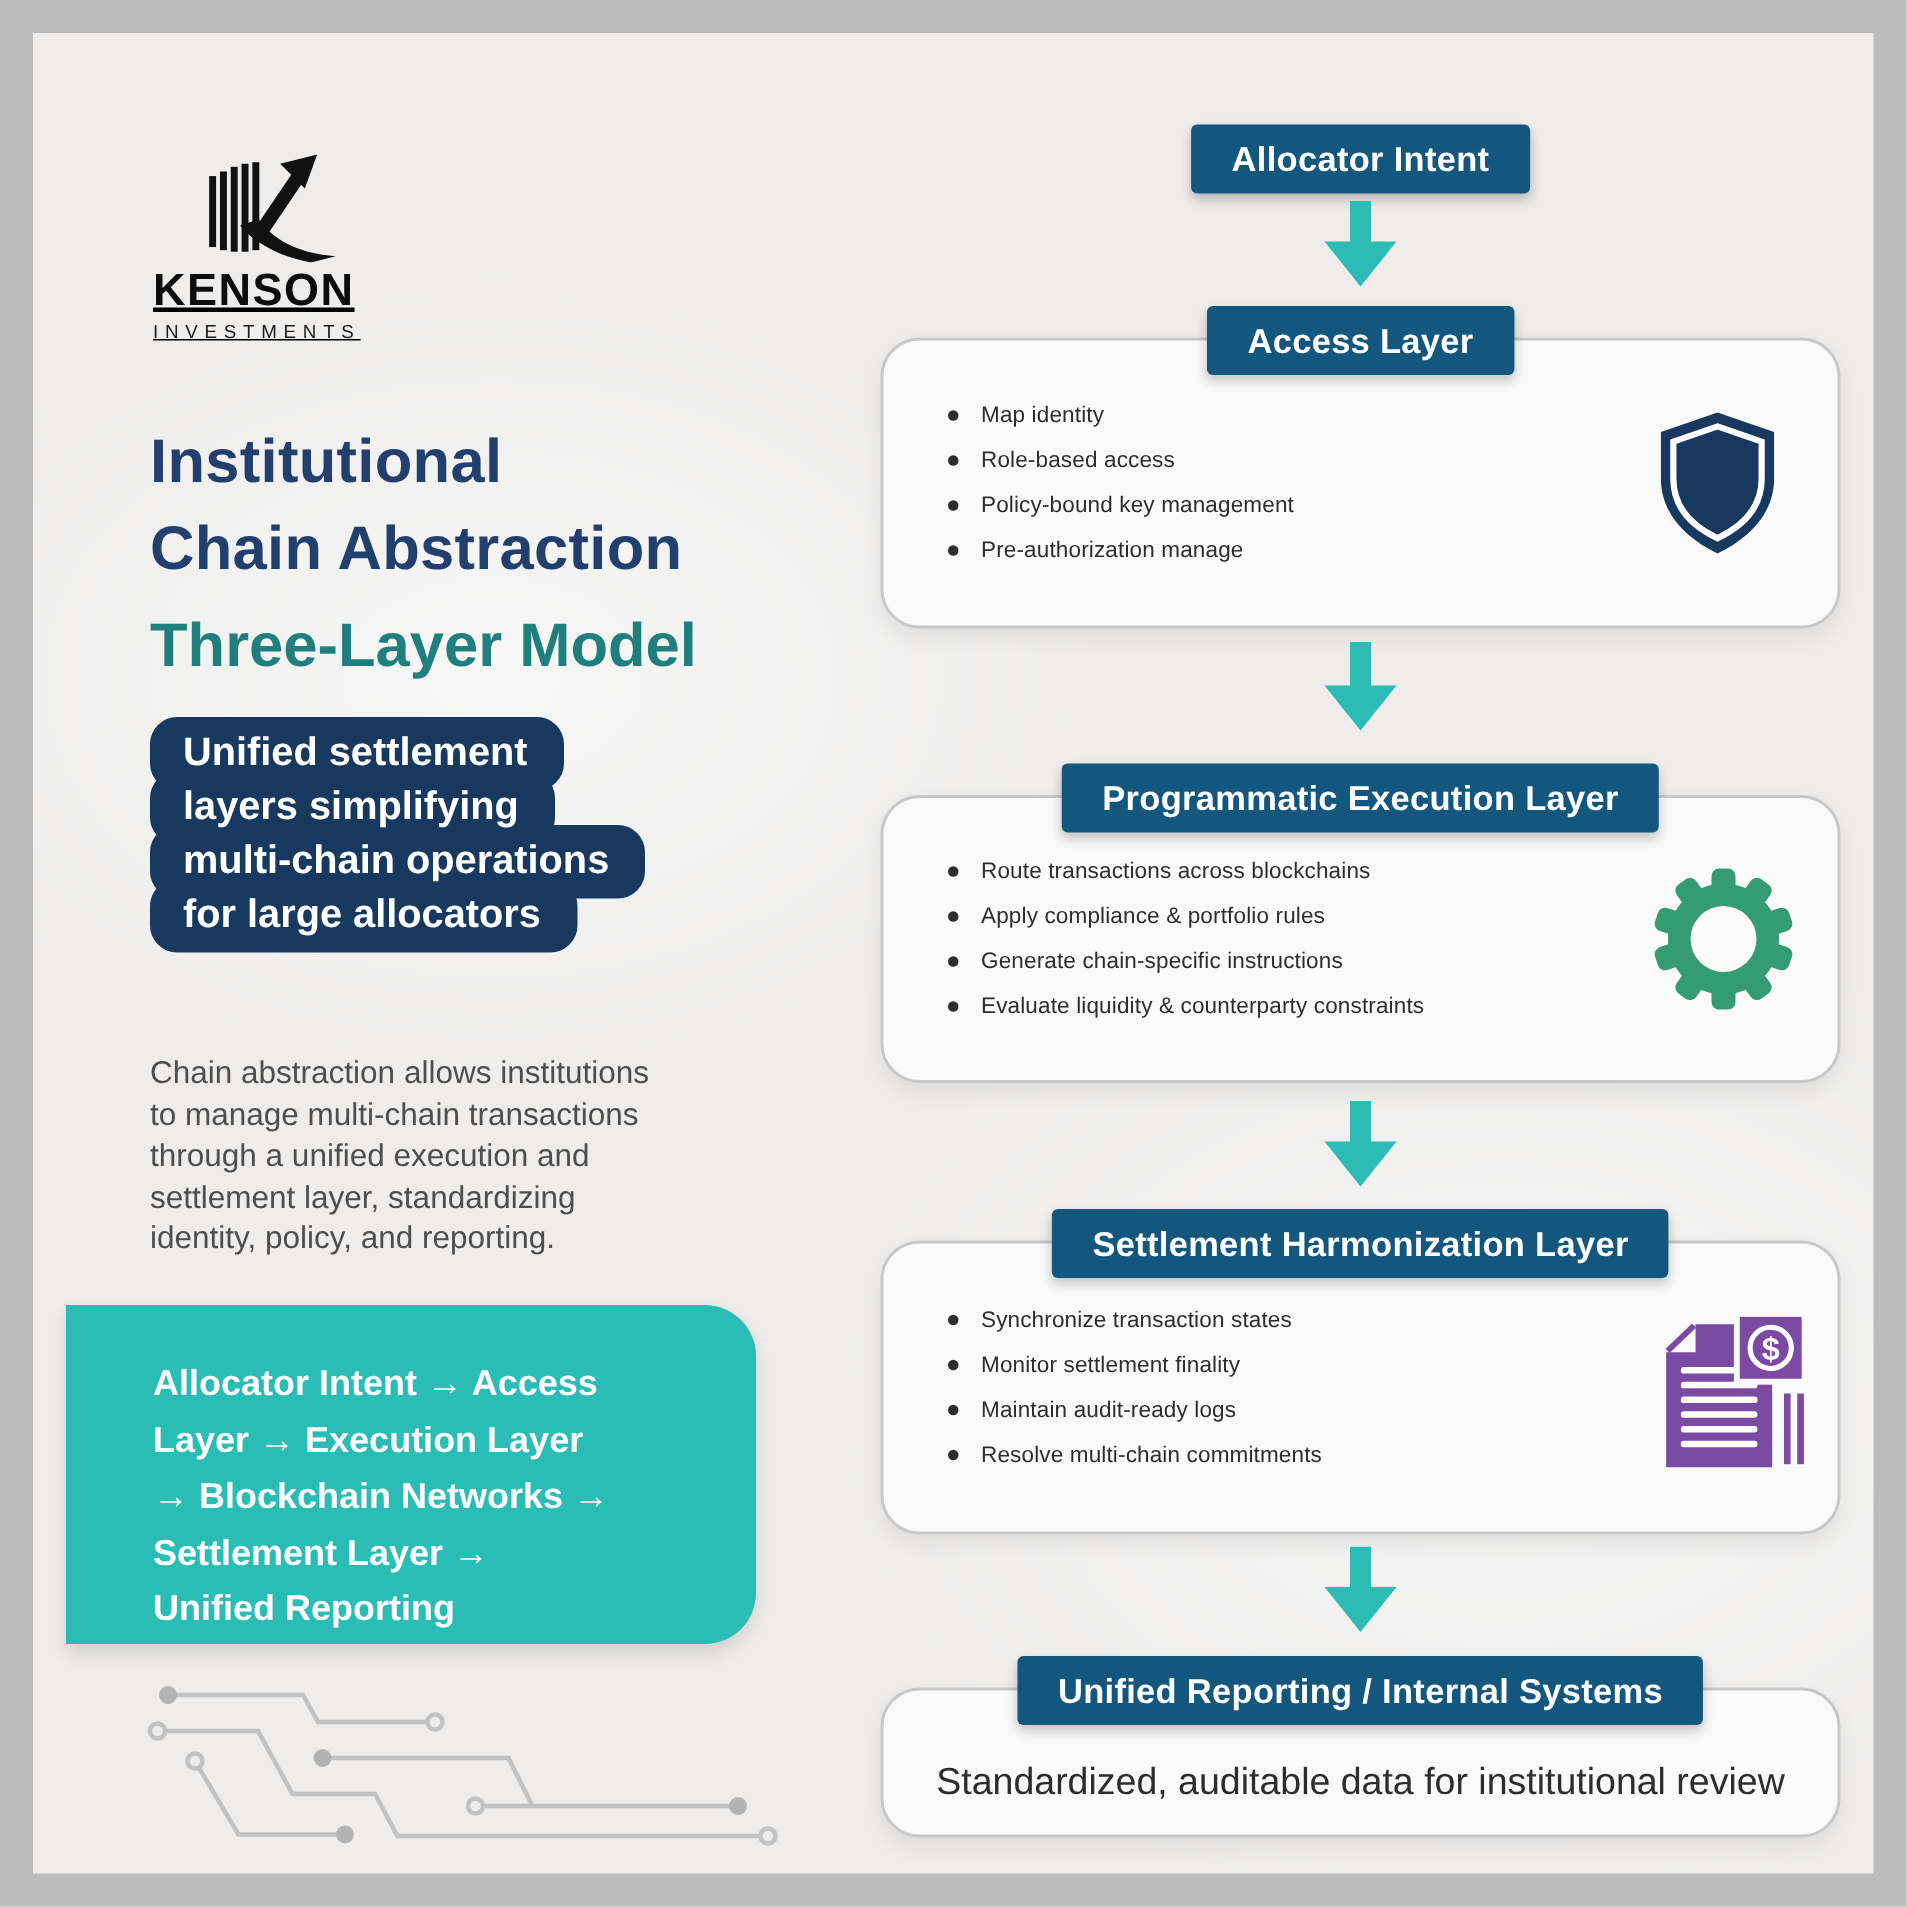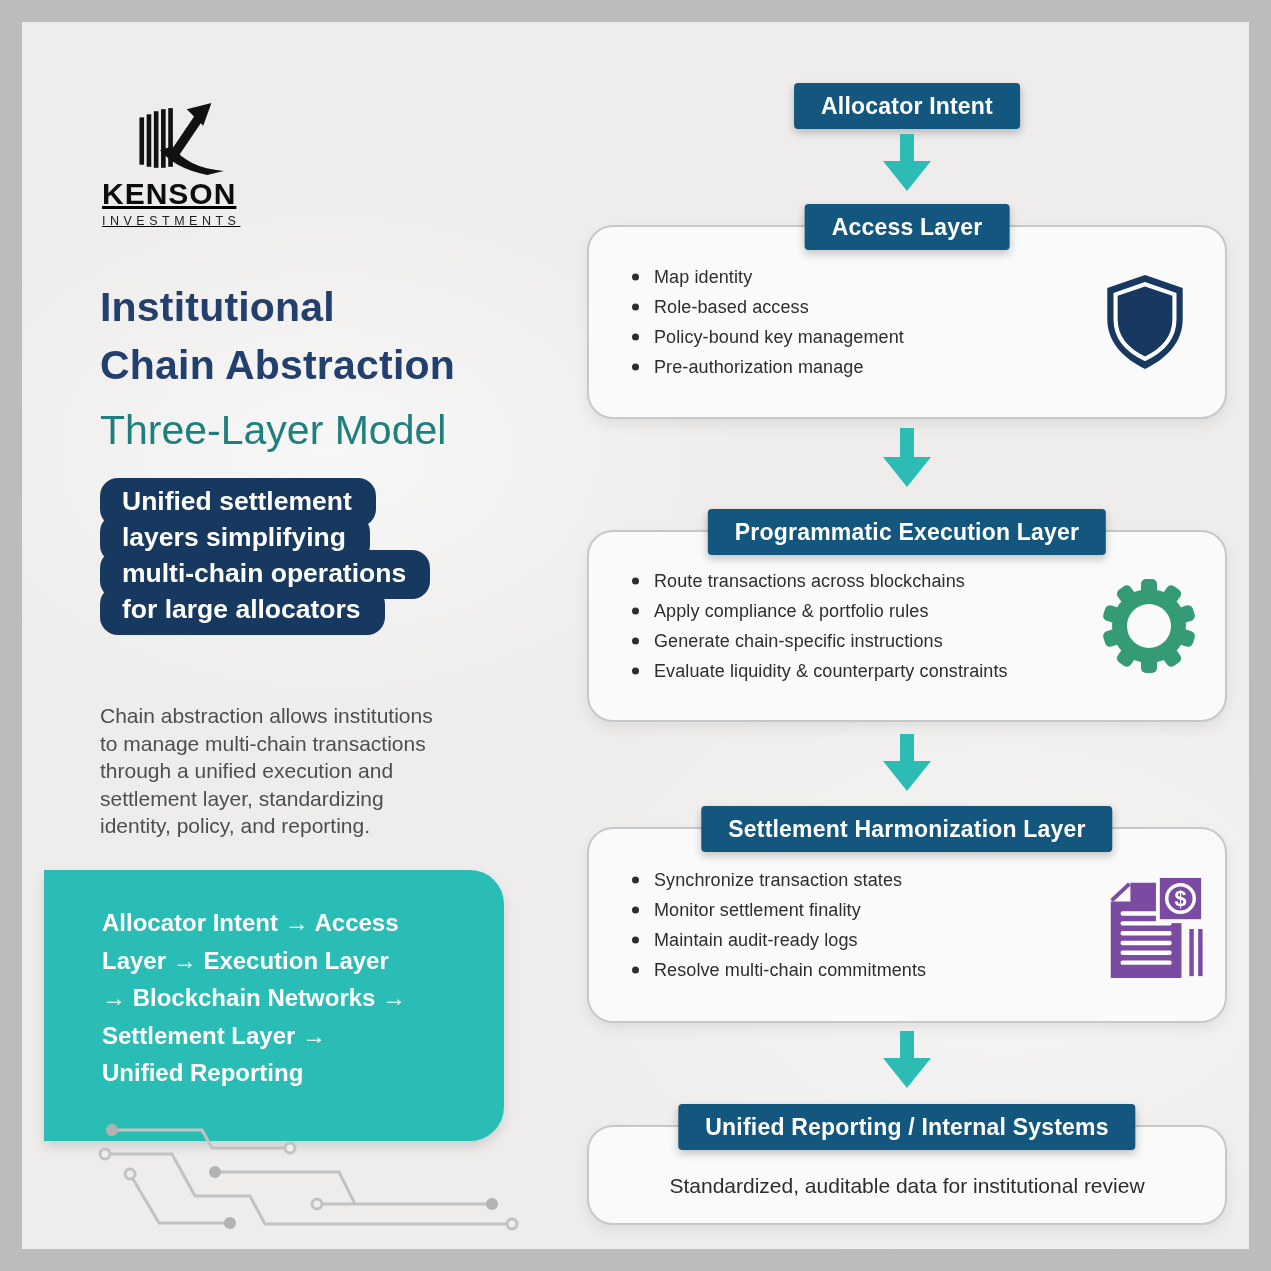--- a/index.html
+++ b/index.html
@@ -22,38 +22,38 @@
 
   
   .brand{position:absolute;left:80px;top:81px;width:150px;text-decoration:underline;}
   .brand svg{display:block;margin:0 auto;}
   .brand-name{font-size:30px;font-weight:800;letter-spacing:1px;color:#0d0d0d;margin-top:2px;}
   .brand-tagline{font-size:12.5px;letter-spacing:4.5px;color:#1c1c1c;margin-top:3px;}
 
   .title-line{position:absolute;left:78px;font-size:41px;font-weight:800;color:#223f6d;letter-spacing:.2px;}
   .t1{top:262px;}
   .t2{top:320px;}
-  .subtitle{position:absolute;left:78px;top:385px;font-size:41px;font-weight:400;color:#1f7f7d;}
+  .subtitle{position:absolute;left:78px;top:385px;font-size:41px;font-weight:700;color:#1f7f7d;}
 
   .highlight{position:absolute;left:78px;top:456px;}
   .hl-line{
     display:table;background:#17395f;color:#ffffff;
     font-size:26.5px;font-weight:700;line-height:30px;
     padding:8px 24px 11px 22px;border-radius:18px;
   }
   .hl-line + .hl-line{margin-top:-13px;}
 
   .desc{
     position:absolute;left:78px;top:680px;width:400px;
     font-size:21px;line-height:27.5px;color:#4e4e4e;
     white-space:pre-line;
   }
 
   .flow-summary{
-    position:absolute;left:22px;top:848px;width:460px;height:271px;
+    position:absolute;left:22px;top:848px;width:460px;height:226px;
     background:#2abdb5;border-radius:0 34px 34px 0;
     box-shadow:0 6px 12px rgba(0,0,0,.12);
     box-sizing:border-box;padding:34px 20px 0 58px;
     color:#ffffff;font-size:24px;font-weight:700;line-height:37.5px;
     white-space:pre-line;
   }
 
   .circuit{position:absolute;left:55px;top:1086px;}
 
   
@@ -79,35 +79,35 @@
   .card-settle{top:805px;height:196px;}
   .card-end{top:1103px;height:100px;}
   .card-pill{left:50%;top:-23px;transform:translateX(-50%);}
 
   .bullets{
     position:absolute;left:38px;top:50%;transform:translateY(-50%);
     list-style:none;margin:0;padding:0;
   }
   .bullets li{
     position:relative;padding-left:27px;margin:3px 0;
-    font-size:18px;line-height:27px;color:#2d2d2d;letter-spacing:.1px;
+    font-size:15px;line-height:27px;color:#2d2d2d;letter-spacing:.1px;
   }
   .bullets li::before{
     content:"";position:absolute;left:5px;top:10px;
     width:7px;height:7px;border-radius:50%;background:#2d2d2d;
   }
 
   .icon{position:absolute;top:50%;transform:translateY(-50%);line-height:0;}
   .icon-shield{right:34px;}
   .icon-gear{right:24px;}
   .icon-invoice{right:18px;top:52%;}
 
   .end-note{
     position:absolute;left:0;right:0;top:47px;text-align:center;
-    font-size:21px;color:#2d2d2d;
+    font-size:25px;color:#2d2d2d;
   }
 </style>
 </head>
 <body>
 
 <div class="page">
 <div class="inner">
 
   <div class="brand">
     <svg width="115" height="72" viewBox="0 0 110 70">

